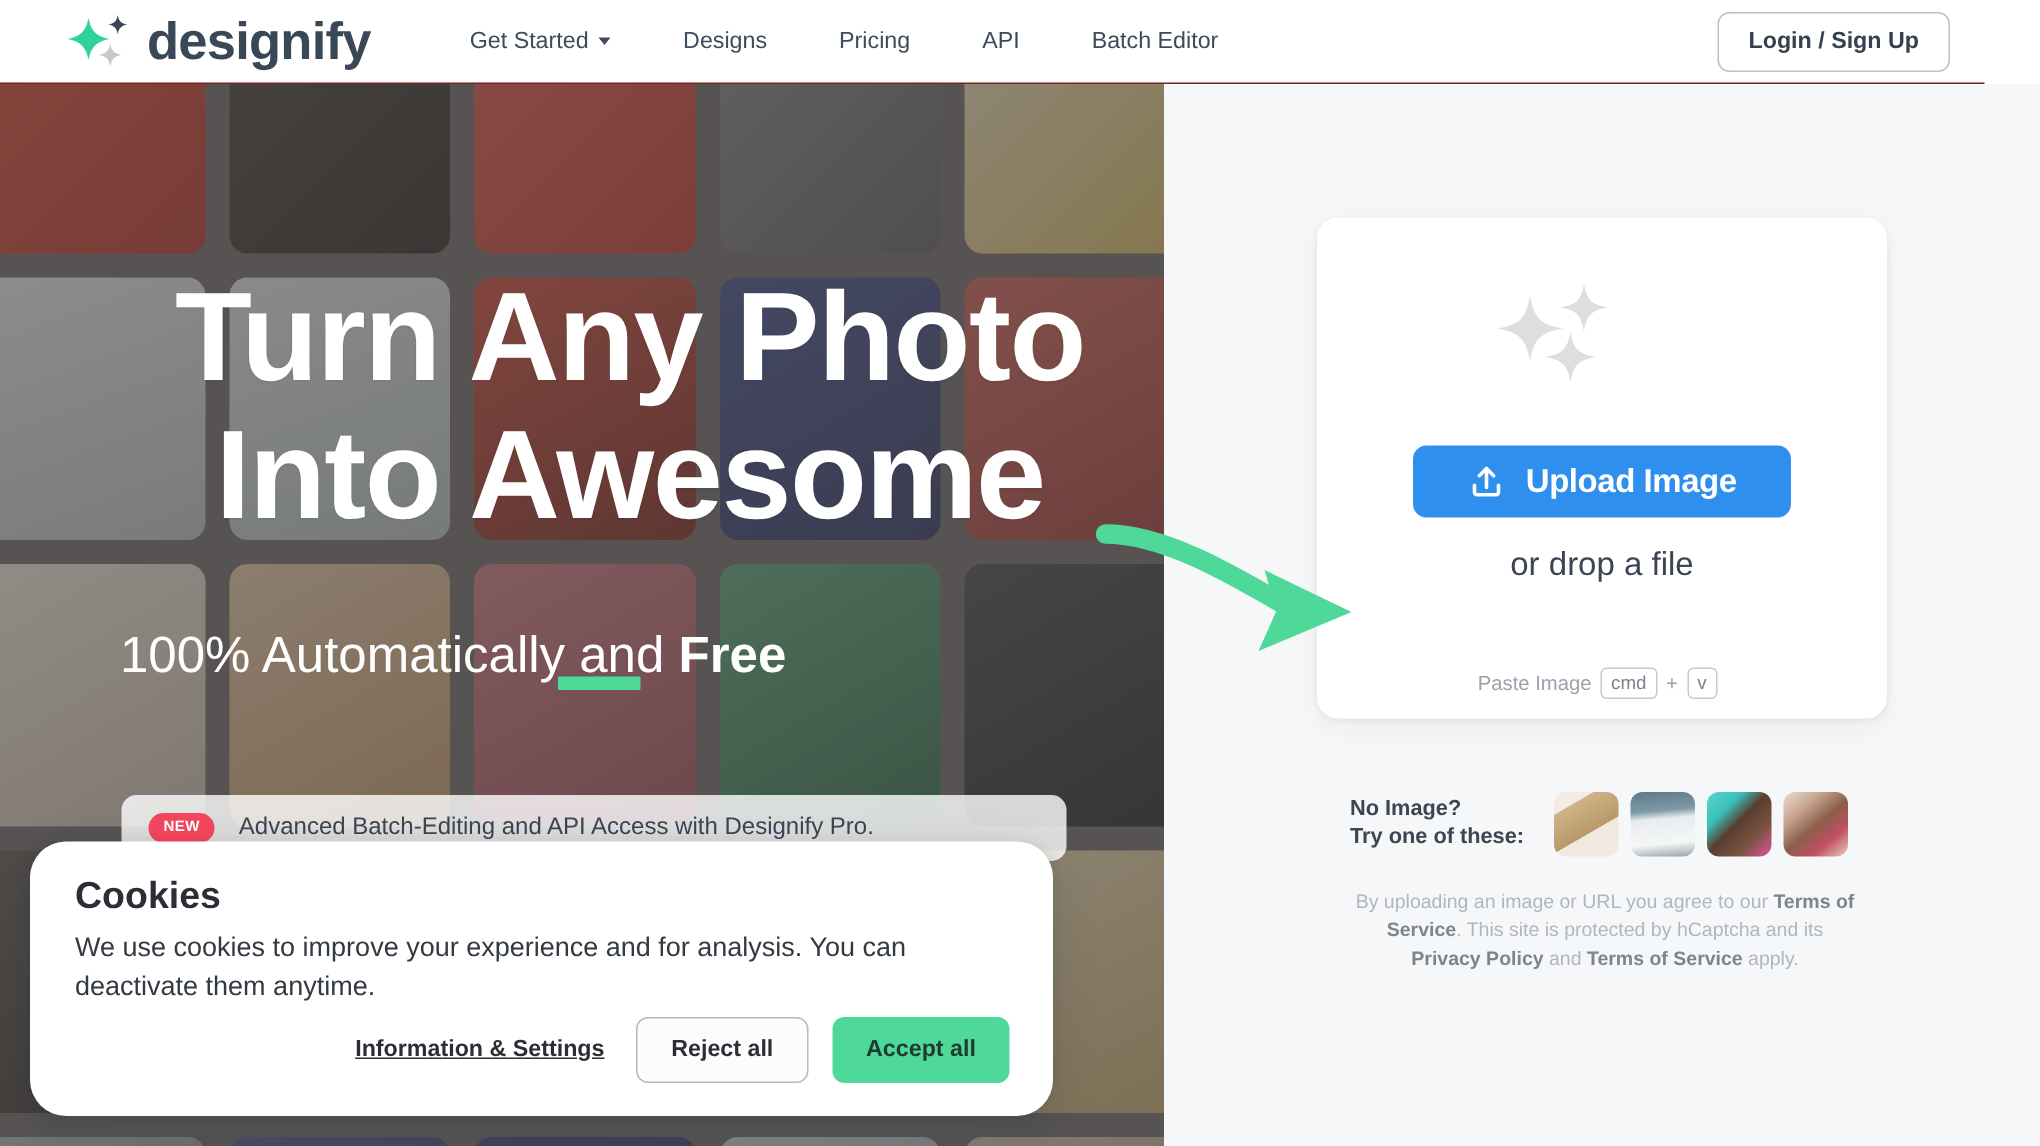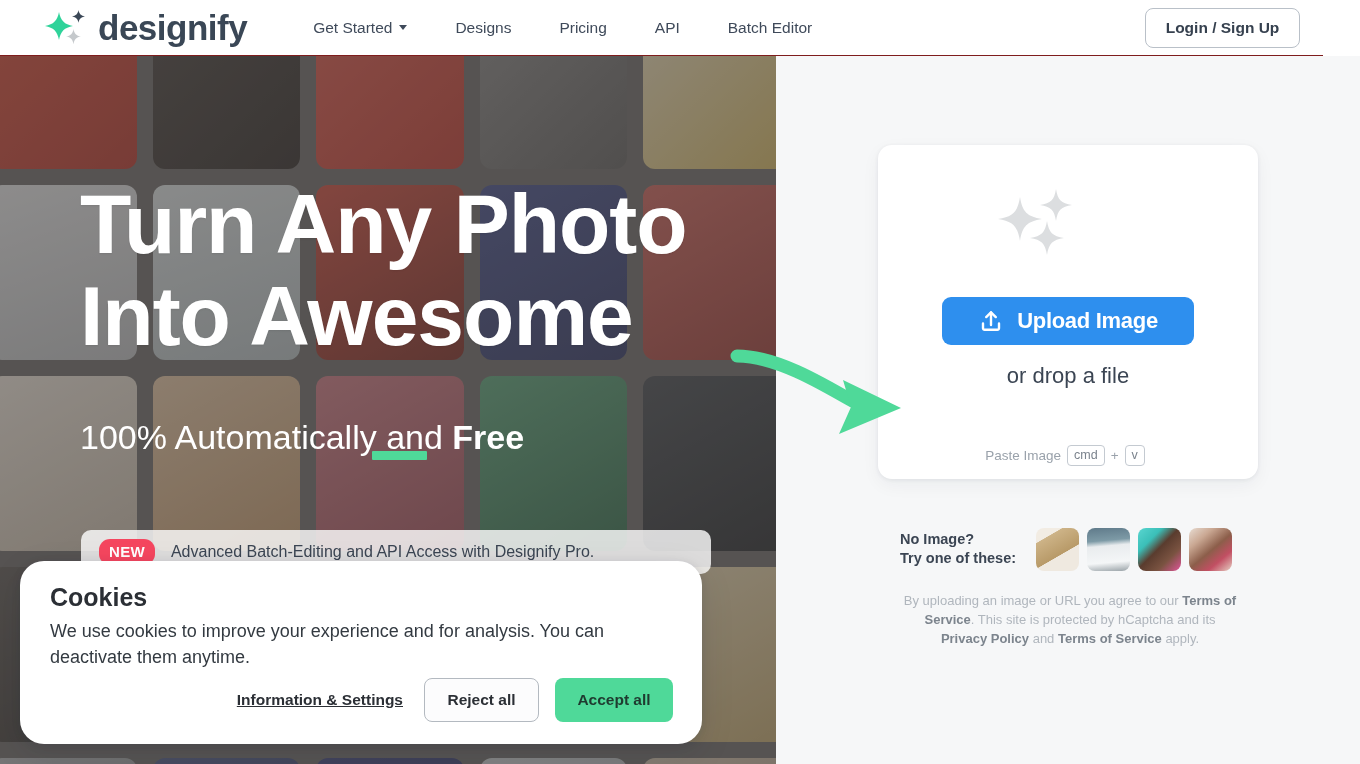--- a/index.html
+++ b/index.html
@@ -59,20 +59,21 @@
     position: absolute; inset: 0;
     background: rgba(70,66,64,0.56);
   }
   .hero-content { position: absolute; top: 0; left: 0; width: 776px; height: 708px; }
   .headline {
     position: absolute; left: 80px; top: 122px; width: 680px;
     color: #fff; font-size: 84px; font-weight: bold; line-height: 1.1;
     letter-spacing: -1px;
     font-family: "Liberation Sans", sans-serif;
     text-shadow: 0 1px 2px rgba(0,0,0,0.08);
+    text-align: center;
   }
   .headline .l2 { display: block; }
   .subhead {
     position: absolute; left: 80px; top: 362px;
     color: #fff; font-size: 34px; font-weight: normal; white-space: nowrap;
   }
   .subhead .free { font-weight: bold; position: relative; }
   .free-underline {
     position: absolute; left: 372px; top: 395px;
     width: 55px; height: 9px; background: #4FD999; border-radius: 1px;
@@ -80,21 +81,21 @@
 
   
   .promo {
     position: absolute; left: 81px; top: 474px;
     width: 630px; height: 44px; border-radius: 10px;
     background: rgba(255,255,255,0.80);
     display: flex; align-items: center; cursor: pointer;
   }
   .promo-badge {
     margin-left: 18px; background: #F5465F; color: #fff;
-    font-size: 15px; font-weight: bold; border-radius: 11px;
+    font-size: 10px; font-weight: bold; border-radius: 11px;
     padding: 4px 10px 5px; letter-spacing: 0.3px; text-align: center;
   }
   .promo-text { margin-left: 16px; font-size: 16px; color: #3b4553; }
 
   
   .right-panel {
     position: absolute; top: 56px; left: 776px; width: 584px; height: 708px;
     background: #F6F7F8;
   }
   .upload-card {

